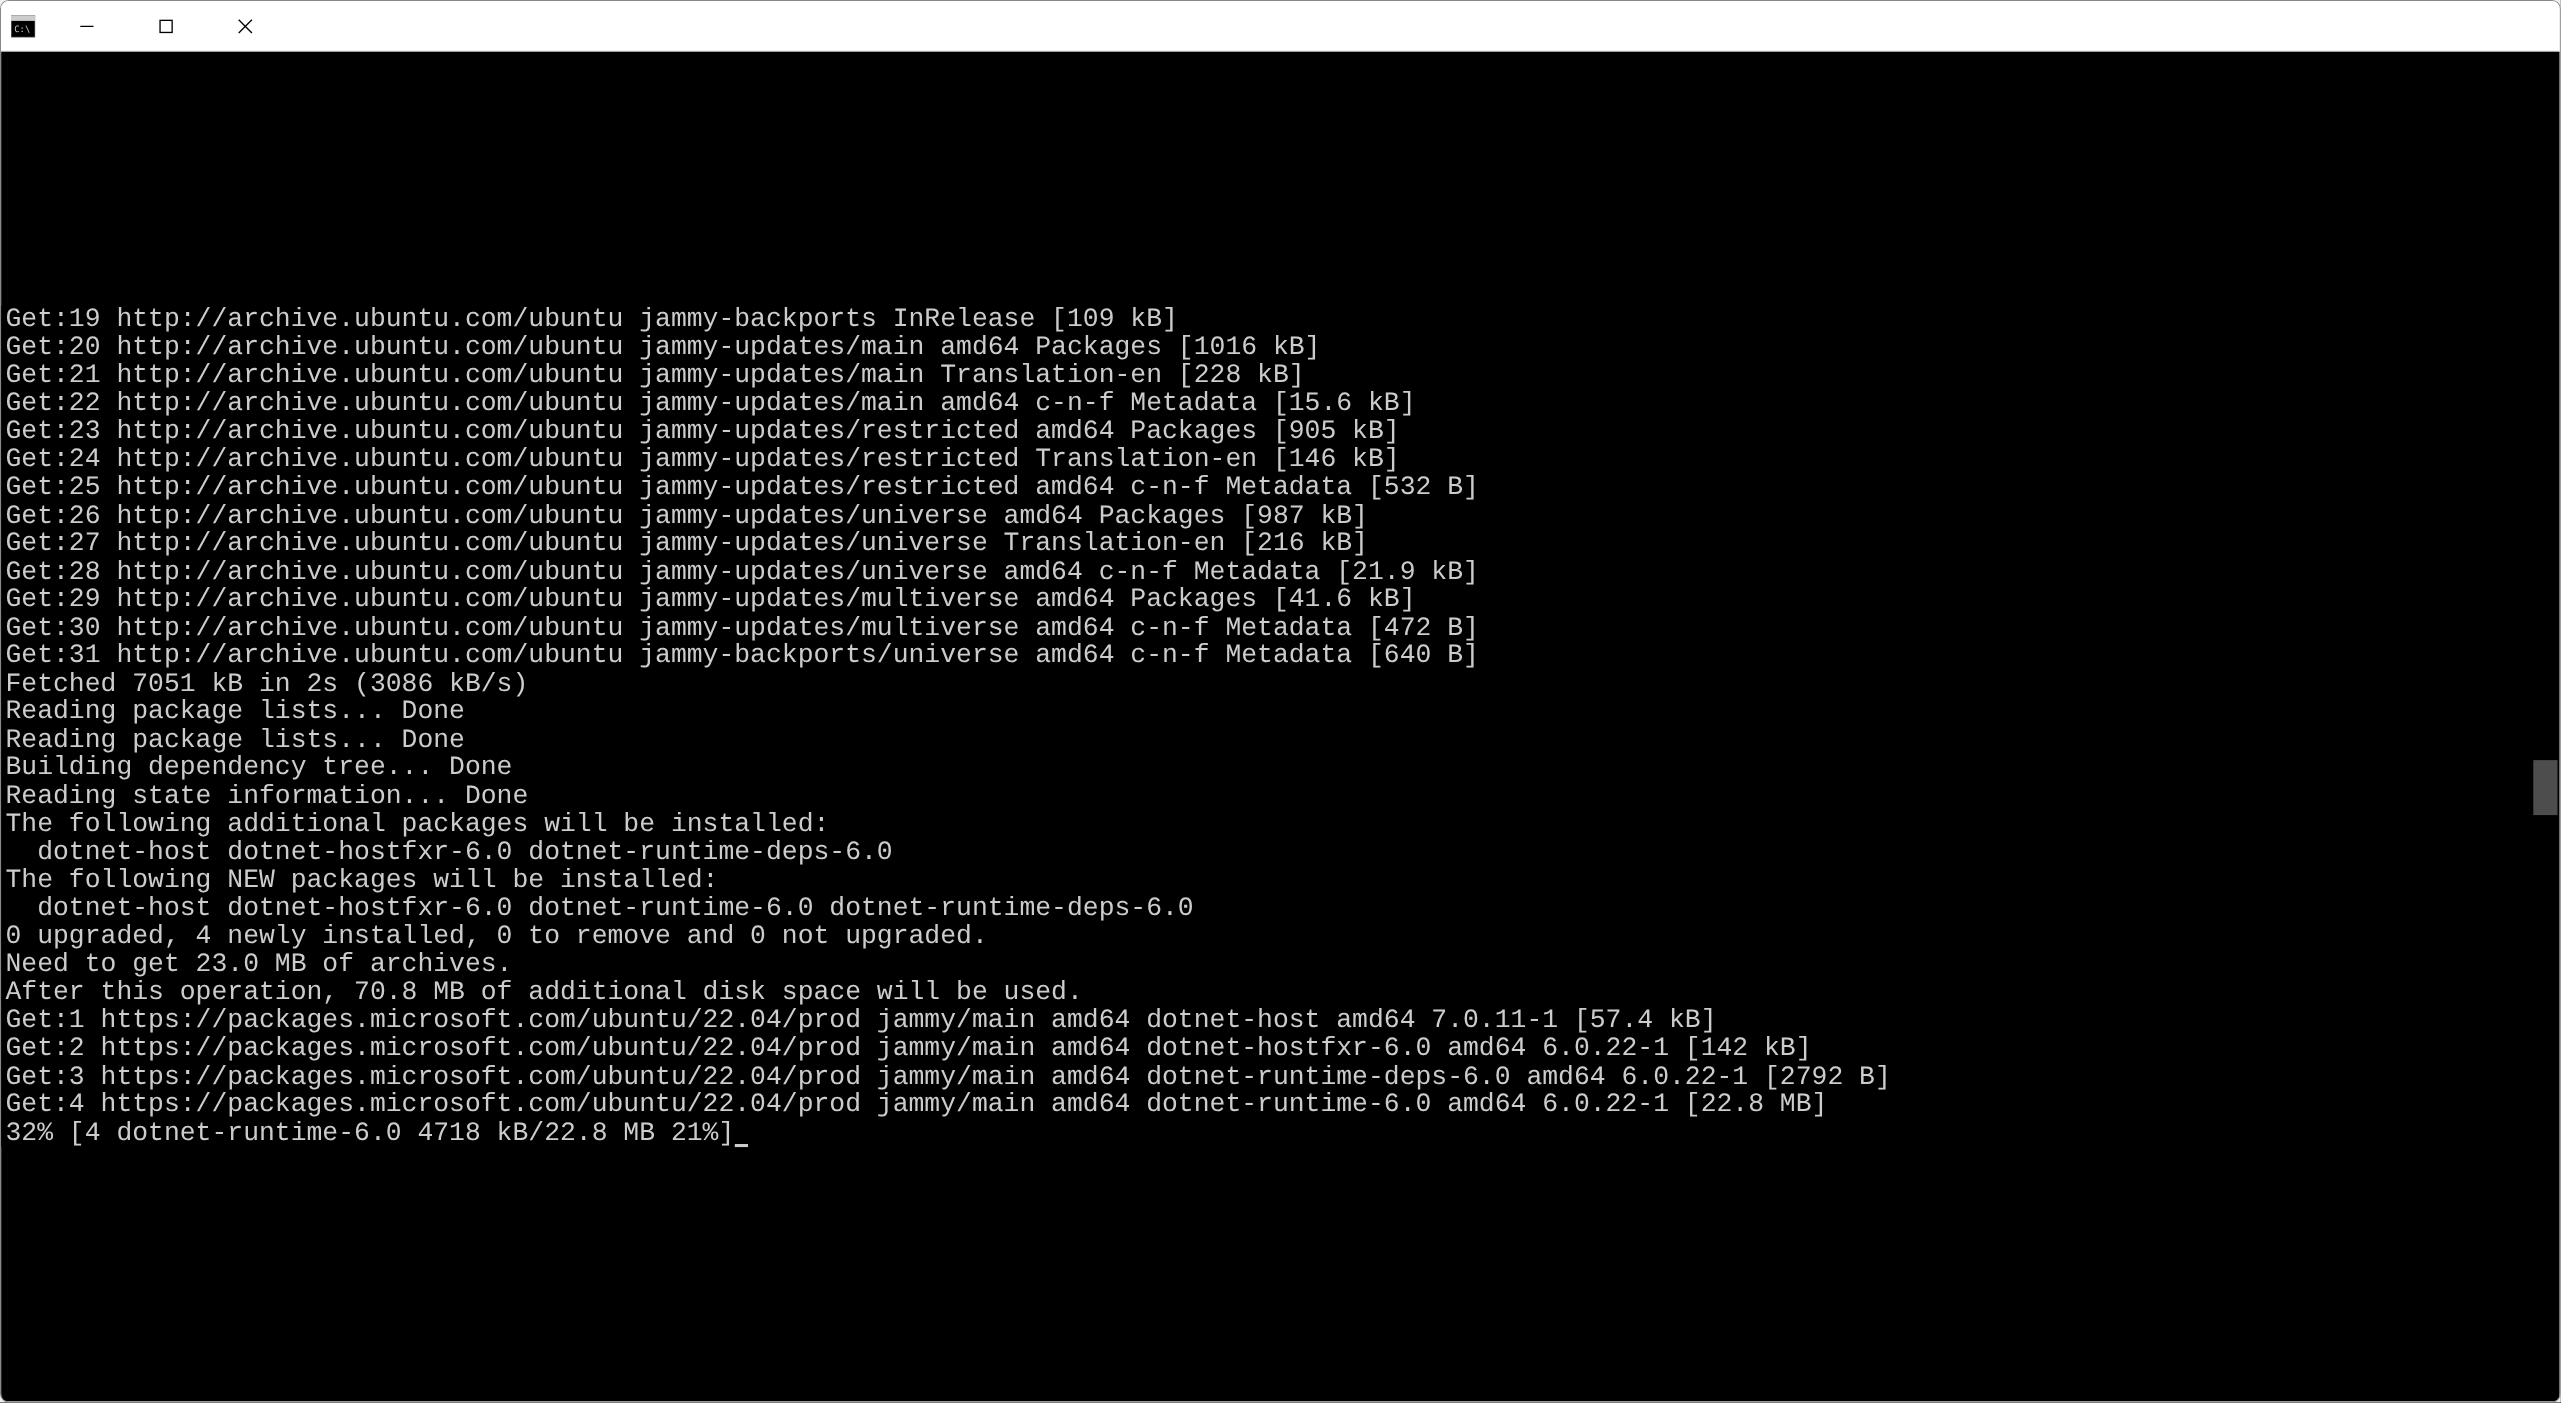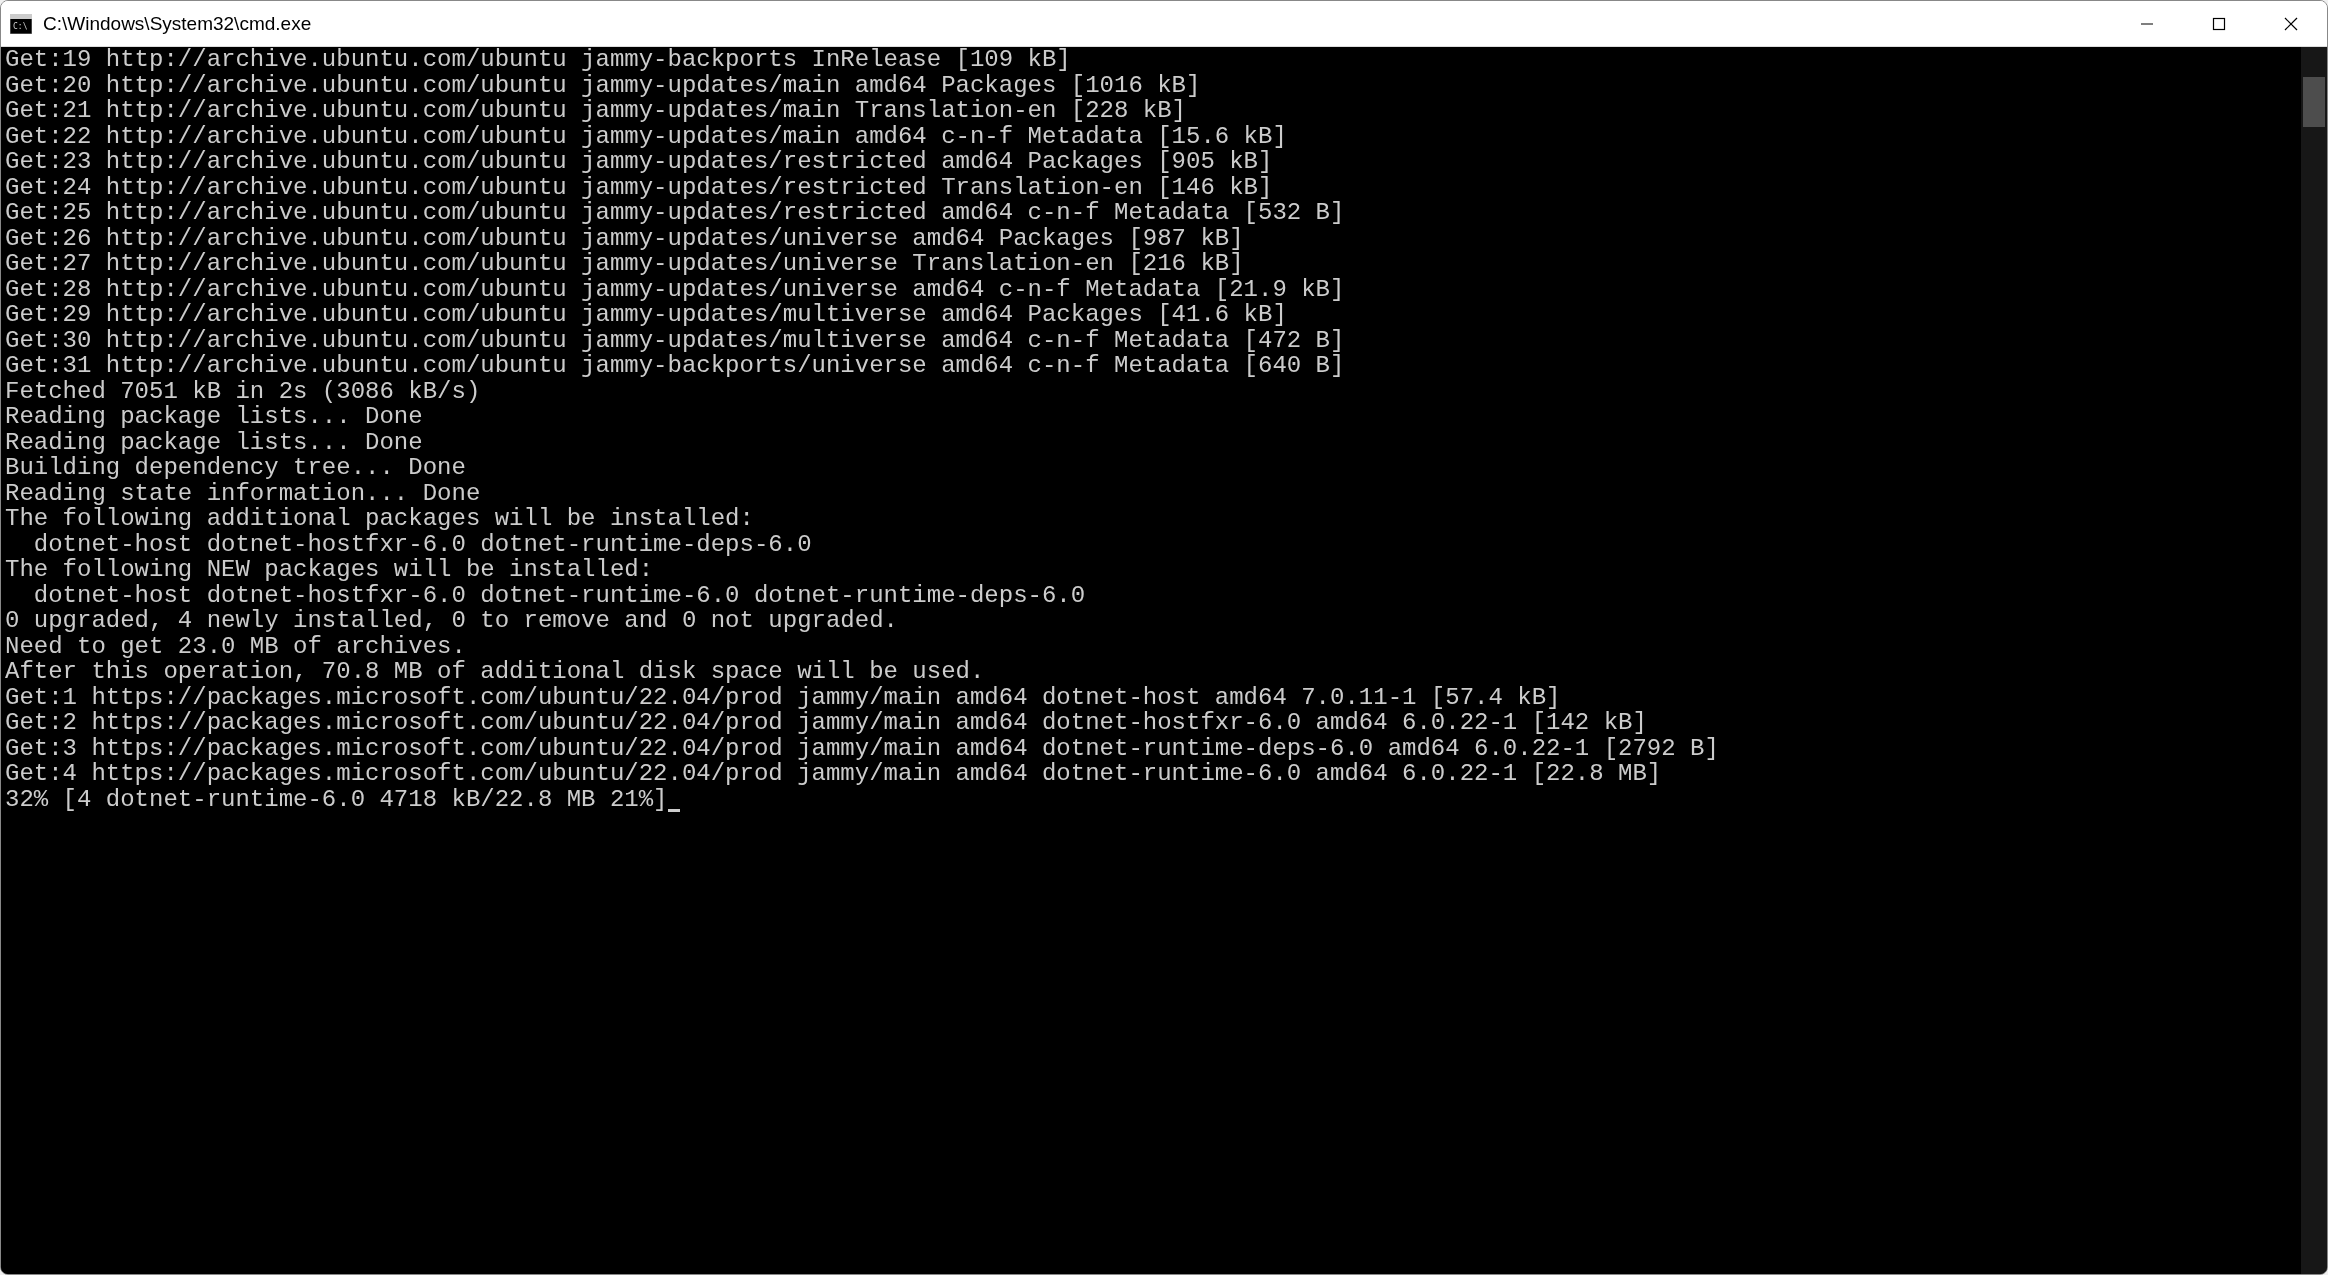--- a/index.html
+++ b/index.html
@@ -57,20 +57,21 @@
       align-items: center;
       justify-content: center;
       cursor: pointer;
       font-size: 18px;
     }
     .terminal-wrap {
       flex: 1;
       display: flex;
       background: #000000;
       overflow: hidden;
+      align-items: center;
     }
     .terminal {
       flex: 1;
       background: #000000;
       color: #cccccc;
       font-family: Consolas, "Courier New", monospace;
       font-size: 24px;
       line-height: 25.5px;
       white-space: pre;
       padding: 0 4px;
@@ -102,21 +103,20 @@
 
 <div class="window">
   <div class="titlebar">
     <div class="titlebar-icon">
       <svg width="22" height="20" viewBox="0 0 22 20">
         <rect x="0" y="0" width="22" height="20" fill="#000" stroke="#888" stroke-width="1"></rect>
         <rect x="0" y="0" width="22" height="5" fill="#ccc"></rect>
         <text x="3" y="15" fill="#ccc" font-size="8" font-family="monospace">C:\</text>
       </svg>
     </div>
-    <div class="titlebar-title">C:\Windows\System32\cmd.exe</div>
     <div class="titlebar-controls">
       <div class="titlebar-btn">
         <svg width="14" height="14" viewBox="0 0 14 14">
           <line x1="1" y1="7" x2="13" y2="7" stroke="#000" stroke-width="1.2"></line>
         </svg>
       </div>
       <div class="titlebar-btn">
         <svg width="14" height="14" viewBox="0 0 14 14">
           <rect x="1.5" y="1.5" width="11" height="11" fill="none" stroke="#000" stroke-width="1.2"></rect>
         </svg>

